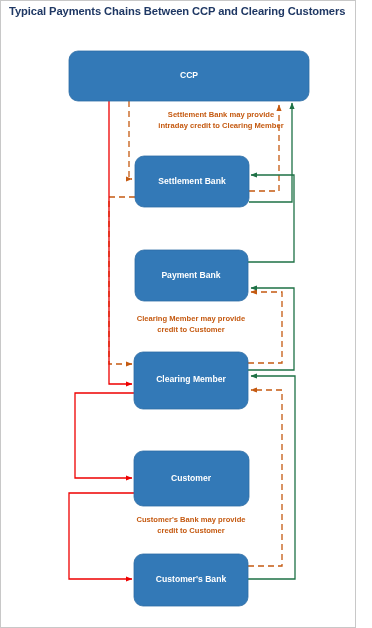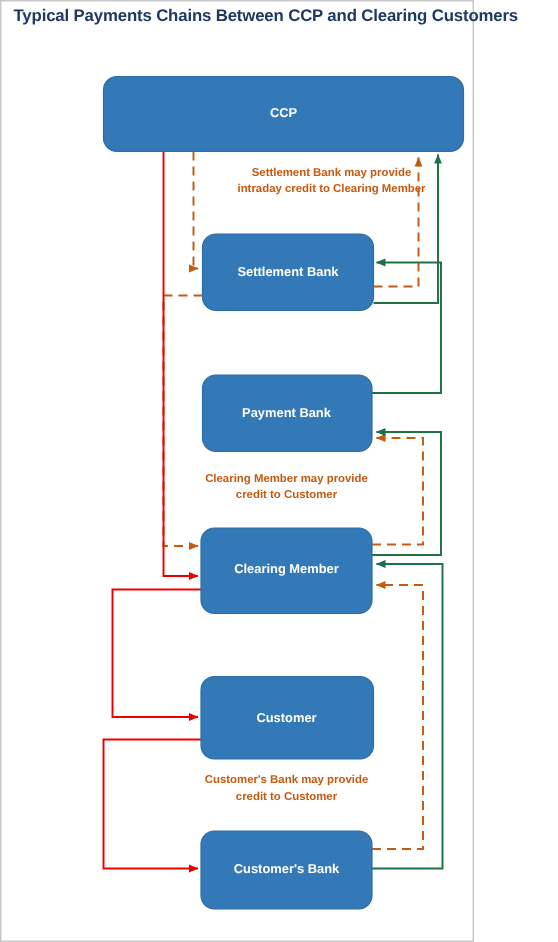--- a/index.html
+++ b/index.html
@@ -9,21 +9,21 @@
   }
   body {
     width: 372px;
     height: 628px;
     font-family: "Liberation Sans", sans-serif;
     overflow: hidden;
     position: relative;
   }
   #page {
     position: relative;
-    width: 316px;
+    width: 356px;
     height: 628px;
     background: #ffffff;
     box-sizing: border-box;
     border: 1px solid #c8c8c8;
   }
   #title {
     position: absolute;
     left: 8px;
     top: 4px;
     width: 360px;

